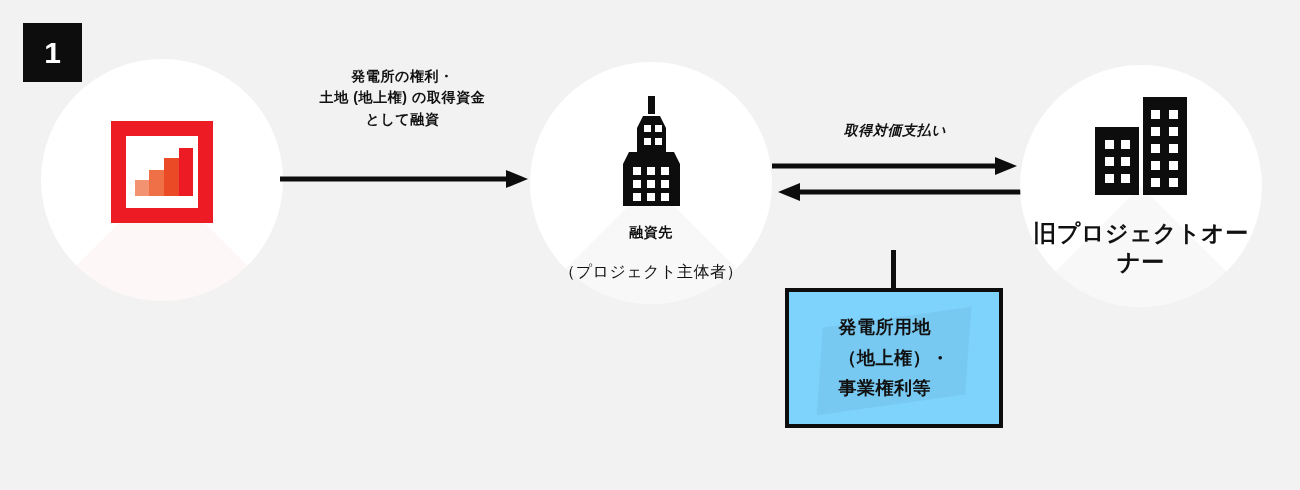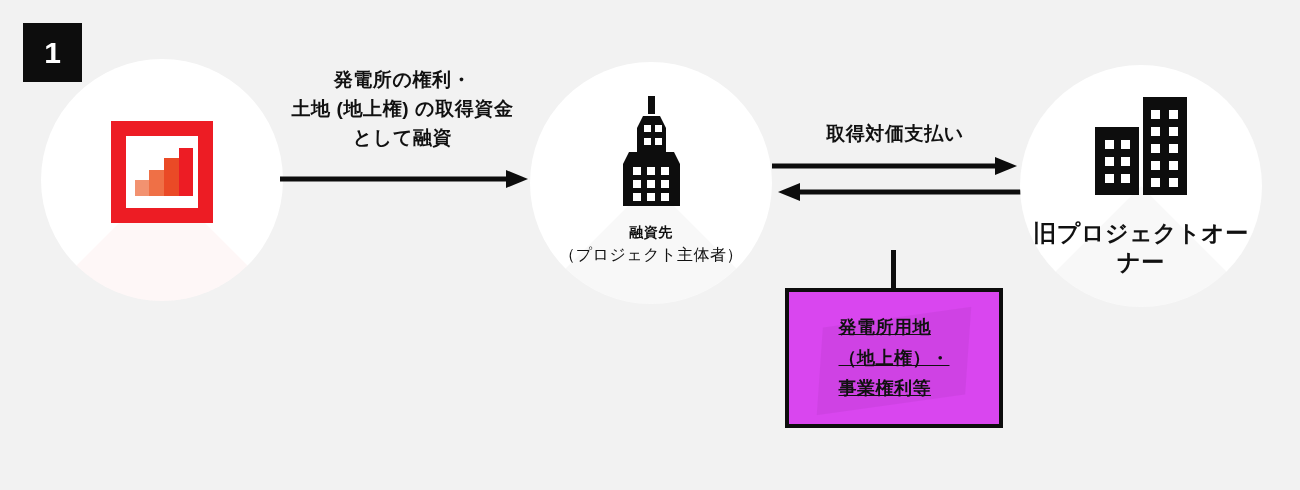--- a/index.html
+++ b/index.html
@@ -91,62 +91,61 @@
     white-space: nowrap;
   }
   .node-label .title.two-line {
     white-space: normal;
     font-size: 23px;
   }
   .node-label .sub {
     font-size: 16px;
     font-weight: normal;
     letter-spacing: 0.5px;
-    margin-top: 3px;
+    margin-top: 20px;
     white-space: nowrap;
   }
 
   
   #node-borrower-source { left: 41px;   top: 59px; }
   #node-borrower        { left: 530px;  top: 62px; }
   #node-old-owner       { left: 1020px; top: 65px; }
 
   
   .arrow {
     position: absolute;
     height: 18px;
   }
   .arrow svg { display: block; overflow: visible; }
 
   
   .arrow-caption {
     position: absolute;
     text-align: center;
-    font-size: 19px;
+    font-size: 14px;
     font-weight: bold;
     line-height: 1.52;
     letter-spacing: 0.6px;
     white-space: pre-line;
   }
 
   
   .asset-box {
     position: absolute;
     left: 785px;
     top: 288px;
     width: 218px;
     height: 140px;
-    background: #d946ef;
+    background: #7dd3fc;
     border: 4px solid #0d0d0d;
     box-sizing: border-box;
     display: flex;
     align-items: center;
     justify-content: center;
     overflow: hidden;
-    text-decoration: underline;
   }
   .asset-box .watermark {
     position: absolute;
     left: 50%;
     top: 52%;
     width: 150px;
     height: 86px;
     transform: translate(-50%, -50%) rotate(-8deg) skewX(-12deg);
     background: rgba(0, 0, 0, 0.045);
     pointer-events: none;
@@ -234,21 +233,21 @@
         <rect x="42" y="97" width="8" height="8" fill="#ffffff"></rect>
         <rect x="56" y="97" width="8" height="8" fill="#ffffff"></rect>
       </svg>
     </div>
     <div class="node-label" style="top: 162px;">
       <div class="title">融資先</div>
       <div class="sub">（プロジェクト主体者）</div>
     </div>
   </div>
 
-  <div class="arrow-caption" style="left: 775px; top: 120px; width: 240px;">取得対価支払い</div>
+  <div class="arrow-caption" style="left: 775px; top: 120px; width: 240px; font-style: italic;">取得対価支払い</div>
 
   <div class="arrow" style="left: 772px; top: 157px; width: 245px;">
     <svg width="245" height="18" viewBox="0 0 245 18">
       <line x1="0" y1="9" x2="229" y2="9" stroke="#0d0d0d" stroke-width="5"></line>
       <polygon points="245,9 223,0 223,18" fill="#0d0d0d"></polygon>
     </svg>
   </div>
 
   <div class="arrow" style="left: 778px; top: 183px; width: 246px;">
     <svg width="246" height="18" viewBox="0 0 246 18">

